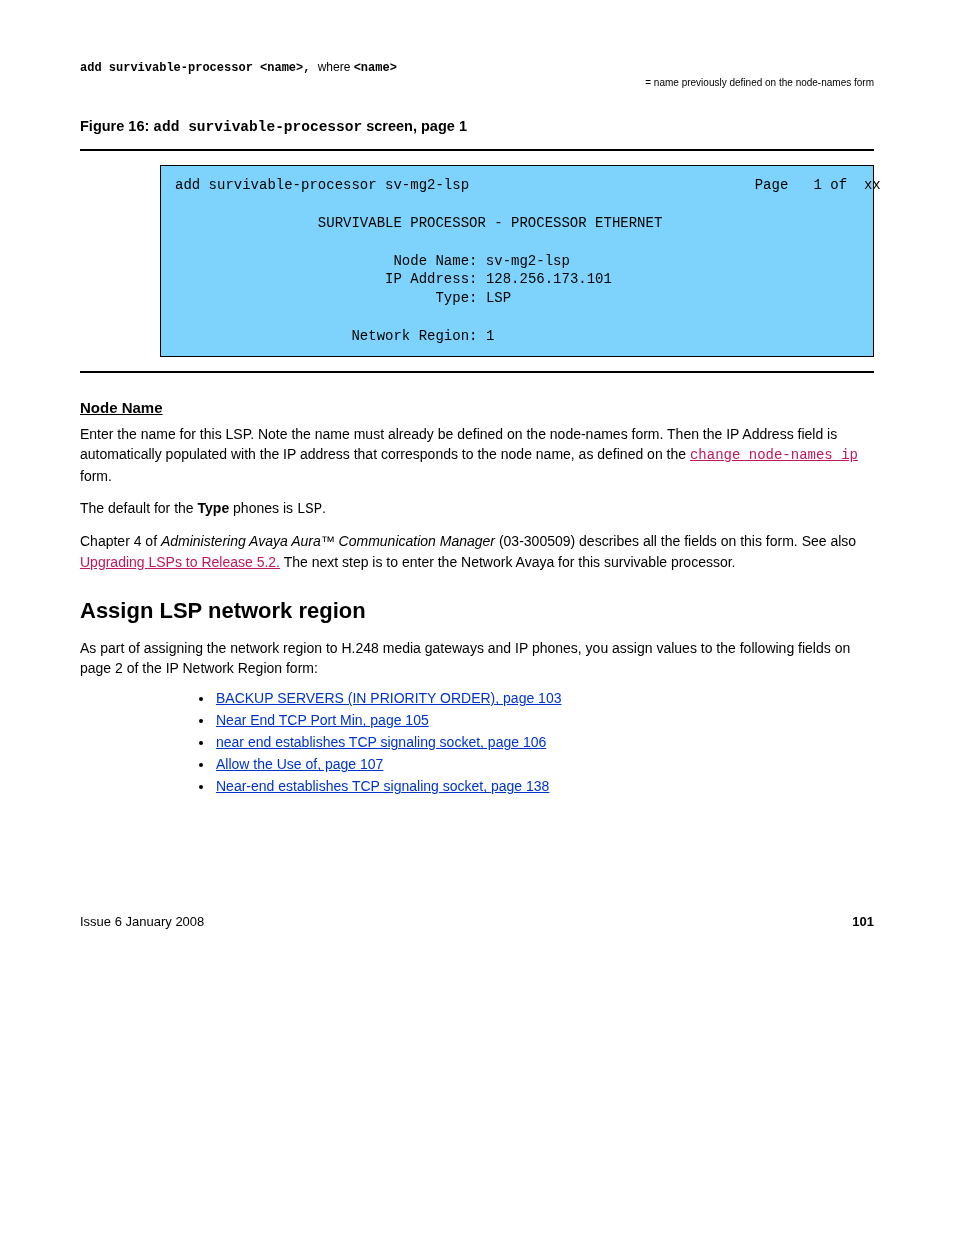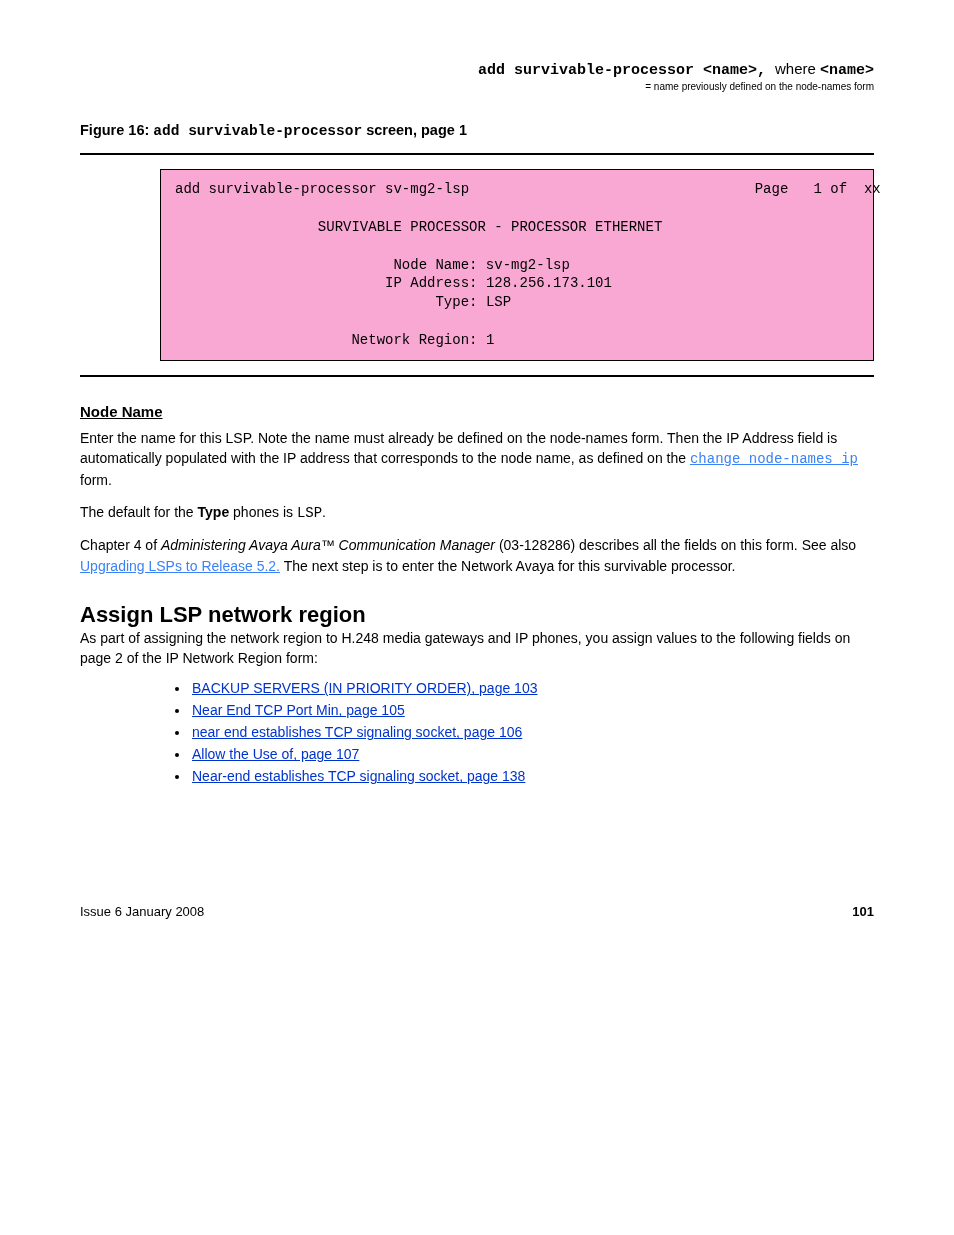--- a/index.html
+++ b/index.html
@@ -4,24 +4,23 @@
   <style>
     body {
       font-family: Arial, Helvetica, sans-serif;
       background: #fff;
       margin: 0;
       padding: 60px 80px 60px 80px;
       font-size: 14px;
       color: #000;
     }
     .header-line {
-      text-align: right;
       font-family: "Courier New", monospace;
       font-weight: bold;
-      font-size: 15px;
+      font-size: 12px;
       margin-bottom: 2px;
     }
     .subheader-line {
       text-align: right;
       font-family: Arial, sans-serif;
       font-size: 10px;
       margin-bottom: 30px;
     }
     .figure-caption {
       font-weight: bold;
@@ -32,59 +31,61 @@
       font-family: "Courier New", monospace;
       font-weight: bold;
     }
     .terminal-box-outer {
       border-top: 2px solid #000;
       border-bottom: 2px solid #000;
       padding: 14px 0 14px 80px;
       margin-bottom: 20px;
     }
     .terminal-box {
-      background: #f9a8d4;
+      background: #7dd3fc;
       border: 1px solid #000;
       font-family: "Courier New", monospace;
       font-size: 14px;
       white-space: pre;
       padding: 10px 14px;
       line-height: 1.35;
     }
     .section-title {
       font-weight: bold;
       font-size: 15px;
       margin-top: 26px;
       margin-bottom: 8px;
       text-decoration: underline;
     }
     p {
       line-height: 1.45;
       margin: 0 0 12px 0;
     }
     .link {
-      color: #3b82f6;
+      color: #be185d;
       text-decoration: underline;
     }
     .mono {
       font-family: "Courier New", monospace;
     }
     .h2 {
       font-weight: bold;
       font-size: 22px;
       margin-top: 26px;
+      margin-bottom: 14px;
     }
     ul.bullets {
       margin: 4px 0 0 0;
       padding-left: 110px;
     }
     ul.bullets li {
       list-style: disc;
       margin-bottom: 6px;
       padding-left: 2px;
+      margin-left: 24px;
     }
     ul.bullets li span.link {
       color: #0033cc;
     }
     .footer {
       margin-top: 120px;
       font-size: 13px;
       display: flex;
       justify-content: space-between;
       align-items: flex-end;
@@ -122,21 +123,21 @@
 
 <p>
   <span>Enter the name for this LSP.  Note the name must already be defined on the node-names form.  Then the IP Address field is automatically populated with the IP address that corresponds to the node name, as defined on the </span><span class="link mono">change node-names ip</span><span> form.</span>
 </p>
 
 <p>
   <span>The default for the </span><b>Type</b><span> phones is </span><span class="mono">LSP</span><span>.</span>
 </p>
 
 <p>
-  <span>Chapter 4 of </span><i>Administering Avaya Aura™ Communication Manager</i><span> (03-128286) describes all the fields on this form.  See also </span><span class="link">Upgrading LSPs to Release 5.2.</span><span>  The next step is to enter the Network Avaya for this survivable processor.</span>
+  <span>Chapter 4 of </span><i>Administering Avaya Aura™ Communication Manager</i><span> (03-300509) describes all the fields on this form.  See also </span><span class="link">Upgrading LSPs to Release 5.2.</span><span>  The next step is to enter the Network Avaya for this survivable processor.</span>
 </p>
 
 <div class="h2">Assign LSP network region</div>
 
 <p>As part of assigning the network region to H.248 media gateways and IP phones, you assign values to the following fields on page 2 of the IP Network Region form:</p>
 
 <ul class="bullets">
   <li><span class="link">BACKUP SERVERS (IN PRIORITY ORDER), page 103</span></li>
   <li><span class="link">Near End TCP Port Min, page 105</span></li>
   <li><span class="link">near end establishes TCP signaling socket, page 106</span></li>

